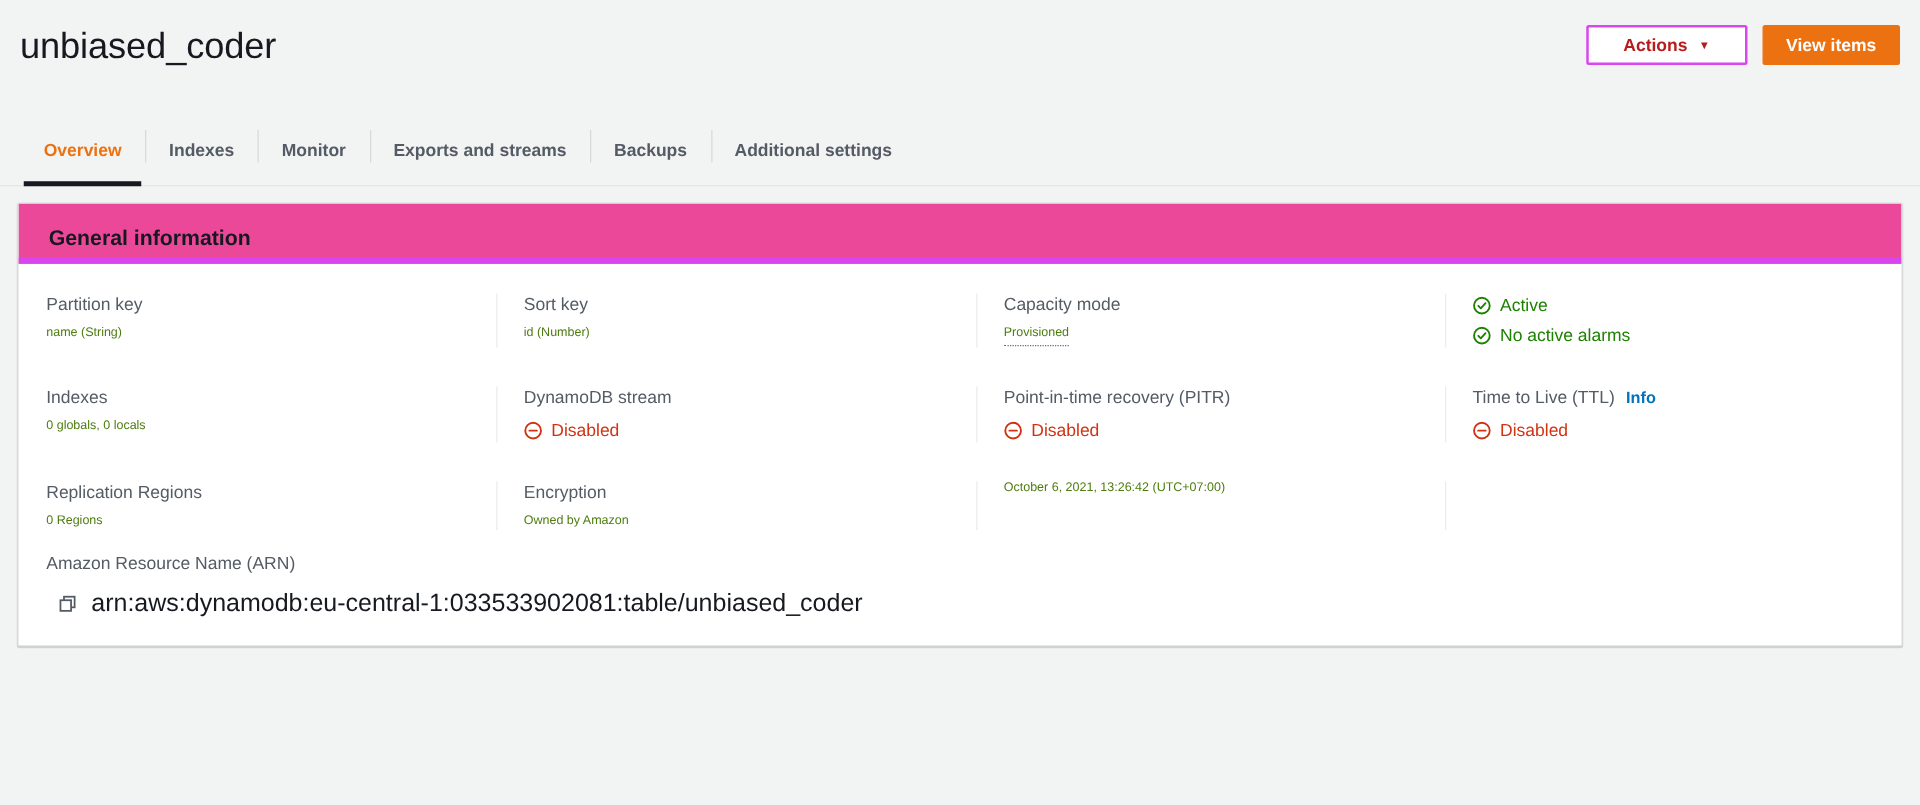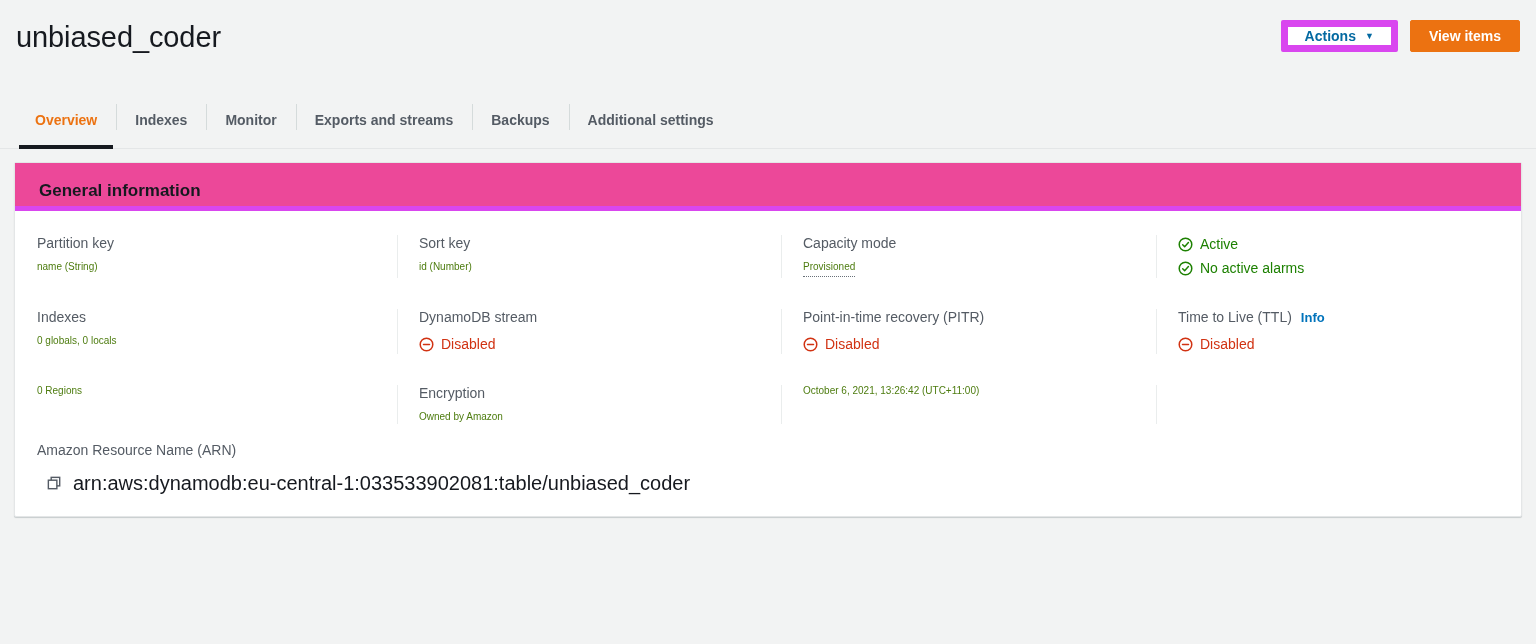--- a/index.html
+++ b/index.html
@@ -45,24 +45,24 @@
     border-radius: 2px;
     cursor: pointer;
     line-height: 1;
     white-space: nowrap;
     display: inline-flex;
     align-items: center;
     justify-content: center;
   }
   .btn-normal {
     background: #ffffff;
-    color: #0369a1;
-    border: 7px solid #d946ef;
+    color: #b91c1c;
+    border: 2px solid #d946ef;
     height: 32px;
-    padding: 0 17px;
+    padding: 0 28px;
     gap: 9px;
   }
   .btn-normal .caret {
     font-size: 9px;
     line-height: 1;
     position: relative;
     top: 0px;
   }
   .btn-primary {
     background: #ec7211;
@@ -328,30 +328,31 @@
               <circle cx="8" cy="8" r="6.7" fill="none" stroke="#d13212" stroke-width="1.6"></circle>
               <path d="M4.8 8 L11.2 8" fill="none" stroke="#d13212" stroke-width="1.6" stroke-linecap="round"></path>
             </svg>
             <span>Disabled</span>
           </div>
         </div>
       </div>
 
       <div class="info-row">
         <div class="info-col c1">
+          <div class="field-label">Replication Regions</div>
           <div class="field-value">0 Regions</div>
         </div>
 
         <div class="info-col c2">
           <div class="field-label">Encryption</div>
           <div class="field-value">Owned by Amazon</div>
         </div>
 
         <div class="info-col c3">
-          <div class="field-value">October 6, 2021, 13:26:42 (UTC+11:00)</div>
+          <div class="field-value">October 6, 2021, 13:26:42 (UTC+07:00)</div>
         </div>
 
         <div class="info-col c4"></div>
       </div>
 
       <div class="arn-block">
         <div class="arn-label">Amazon Resource Name (ARN)</div>
         <div class="arn-value-row">
           <svg class="copy-icon" width="17" height="17" viewBox="0 0 18 18" aria-hidden="true">
             <rect x="5.5" y="2.5" width="9" height="9" fill="none" stroke="#545b64" stroke-width="1.5"></rect>

